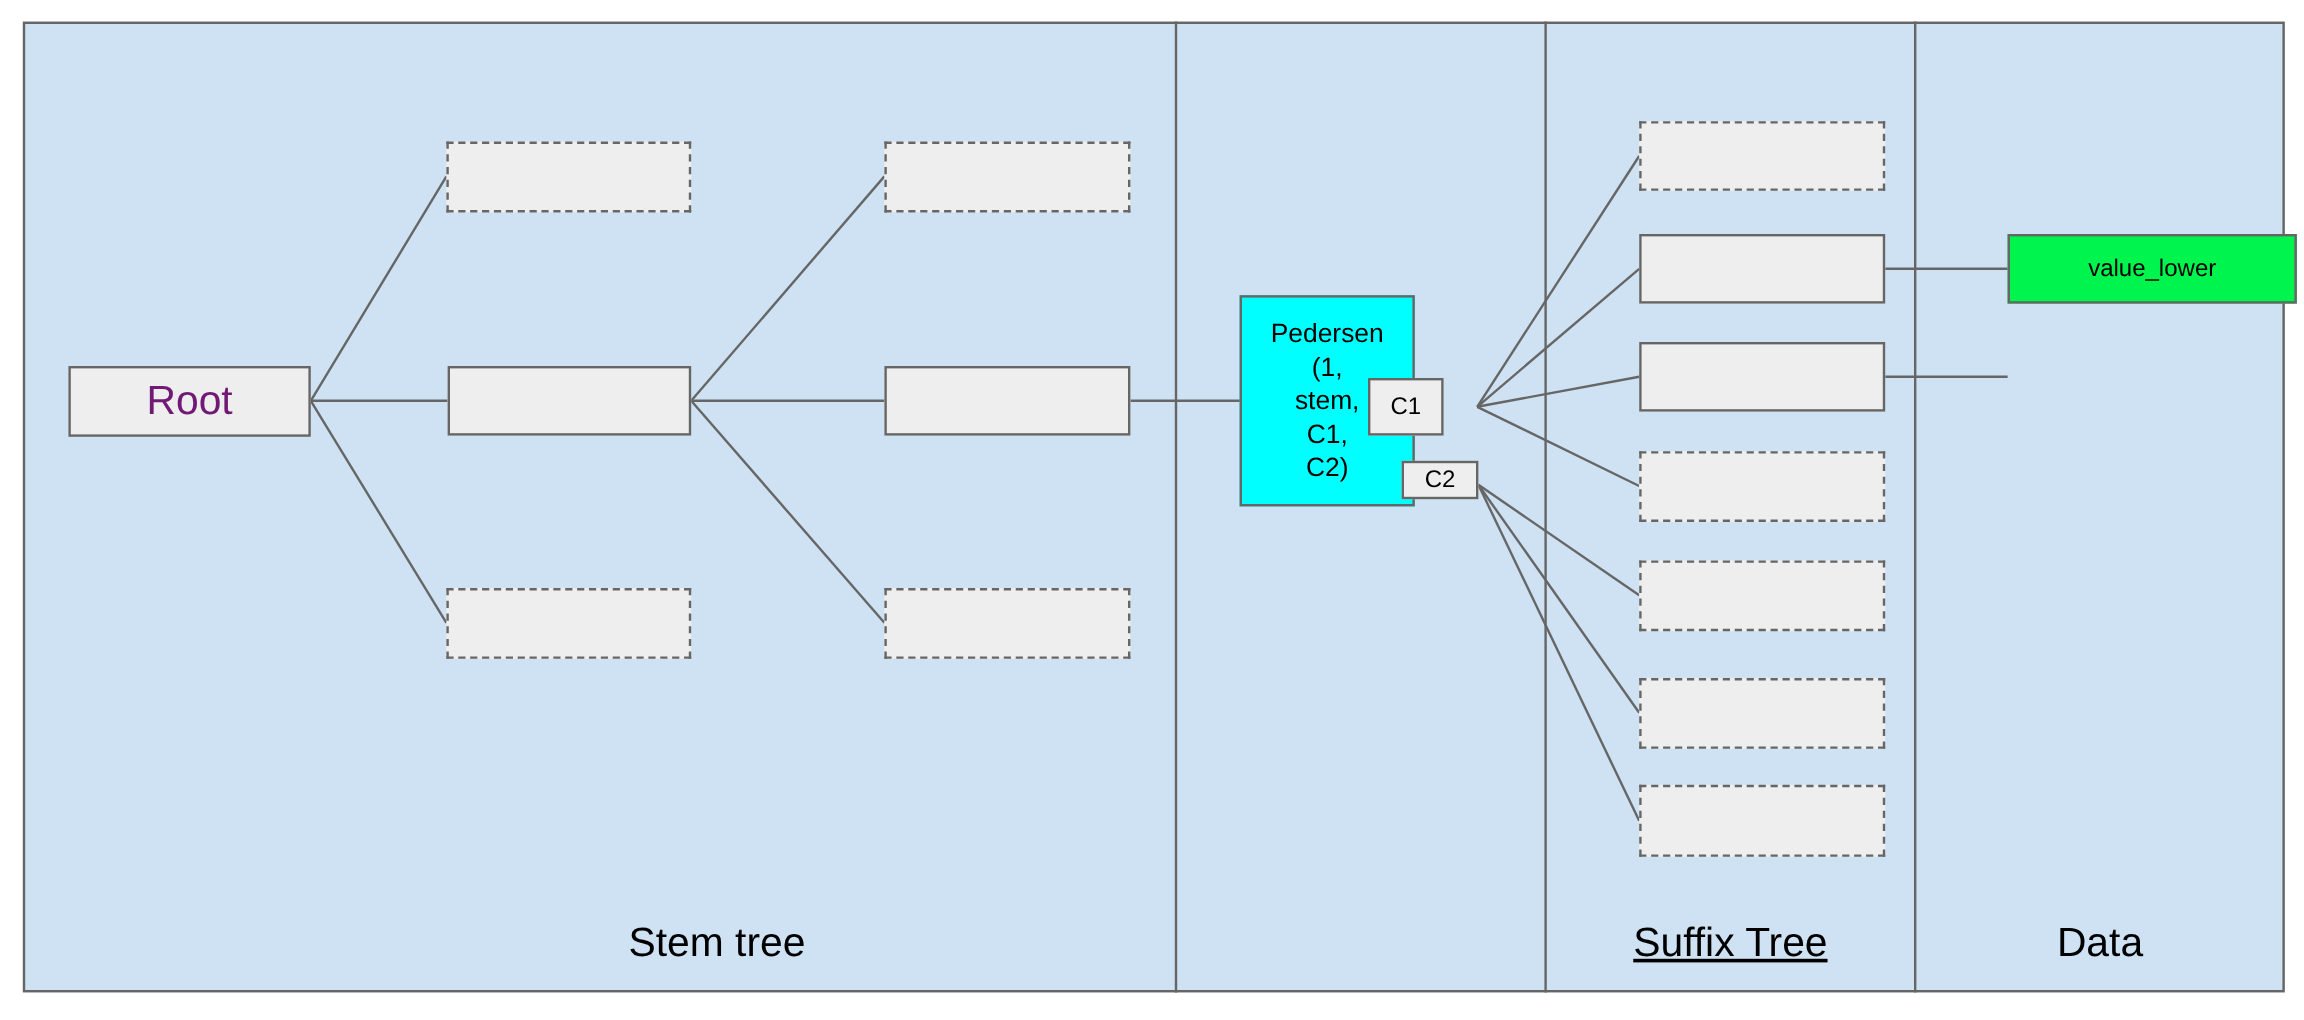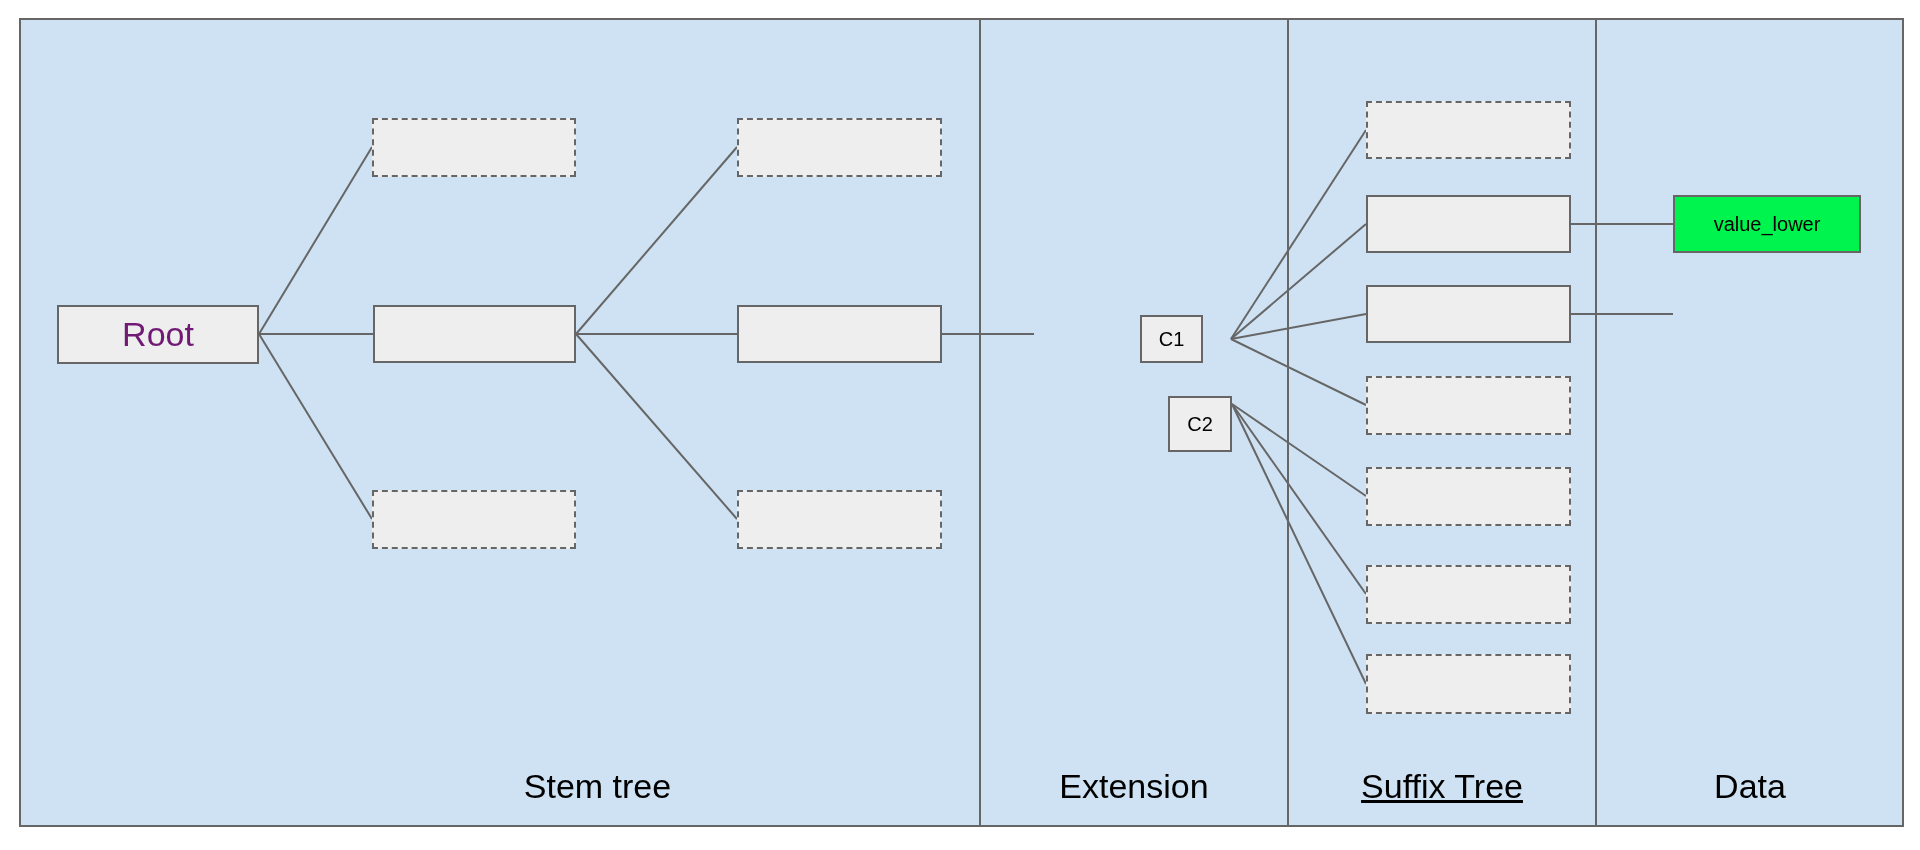--- a/index.html
+++ b/index.html
@@ -67,31 +67,35 @@
   <div class="node" style="left:57px;top:305px;width:202px;height:59px;">
     <span class="root-label">Root</span>
   </div>
   <div class="node dashed" style="left:372px;top:118px;width:204px;height:59px;"></div>
   <div class="node" style="left:373px;top:305px;width:203px;height:58px;"></div>
   <div class="node dashed" style="left:372px;top:490px;width:204px;height:59px;"></div>
   <div class="node dashed" style="left:737px;top:118px;width:205px;height:59px;"></div>
   <div class="node" style="left:737px;top:305px;width:205px;height:58px;"></div>
   <div class="node dashed" style="left:737px;top:490px;width:205px;height:59px;"></div>
 
+  <div class="pedersen" style="left:1033px;top:246px;width:146px;height:176px;">Pedersen
+(1,
+stem,
+C1,
+C2)</div>
   <div class="cbox" style="left:1140px;top:315px;width:63px;height:48px;">C1</div>
-  <div class="cbox" style="left:1168px;top:396px;width:64px;height:56px;">C2</div>
+  <div class="cbox" style="left:1168px;top:384px;width:64px;height:32px;">C2</div>
 
   <div class="node dashed" style="left:1366px;top:101px;width:205px;height:58px;"></div>
   <div class="node" style="left:1366px;top:195px;width:205px;height:58px;"></div>
   <div class="node" style="left:1366px;top:285px;width:205px;height:58px;"></div>
   <div class="node dashed" style="left:1366px;top:376px;width:205px;height:59px;"></div>
   <div class="node dashed" style="left:1366px;top:467px;width:205px;height:59px;"></div>
   <div class="node dashed" style="left:1366px;top:565px;width:205px;height:59px;"></div>
   <div class="node dashed" style="left:1366px;top:654px;width:205px;height:60px;"></div>
 
-  <div class="value" style="left:1673px;top:195px;width:188px;height:58px;">value_lower</div>
+  <div class="value" style="left:1673px;top:195px;width:241px;height:58px;">value_lower</div>
 
   <div class="section-label" style="left:19px;width:1157px;">Stem tree</div>
-  <div class="section-label" style="left:980px;width:308px;">Extension</div>
   <div class="section-label" style="left:1288px;width:308px;text-decoration:underline;">Suffix Tree</div>
   <div class="section-label" style="left:1596px;width:308px;">Data</div>
 
 </div>
 
 </body></html>

